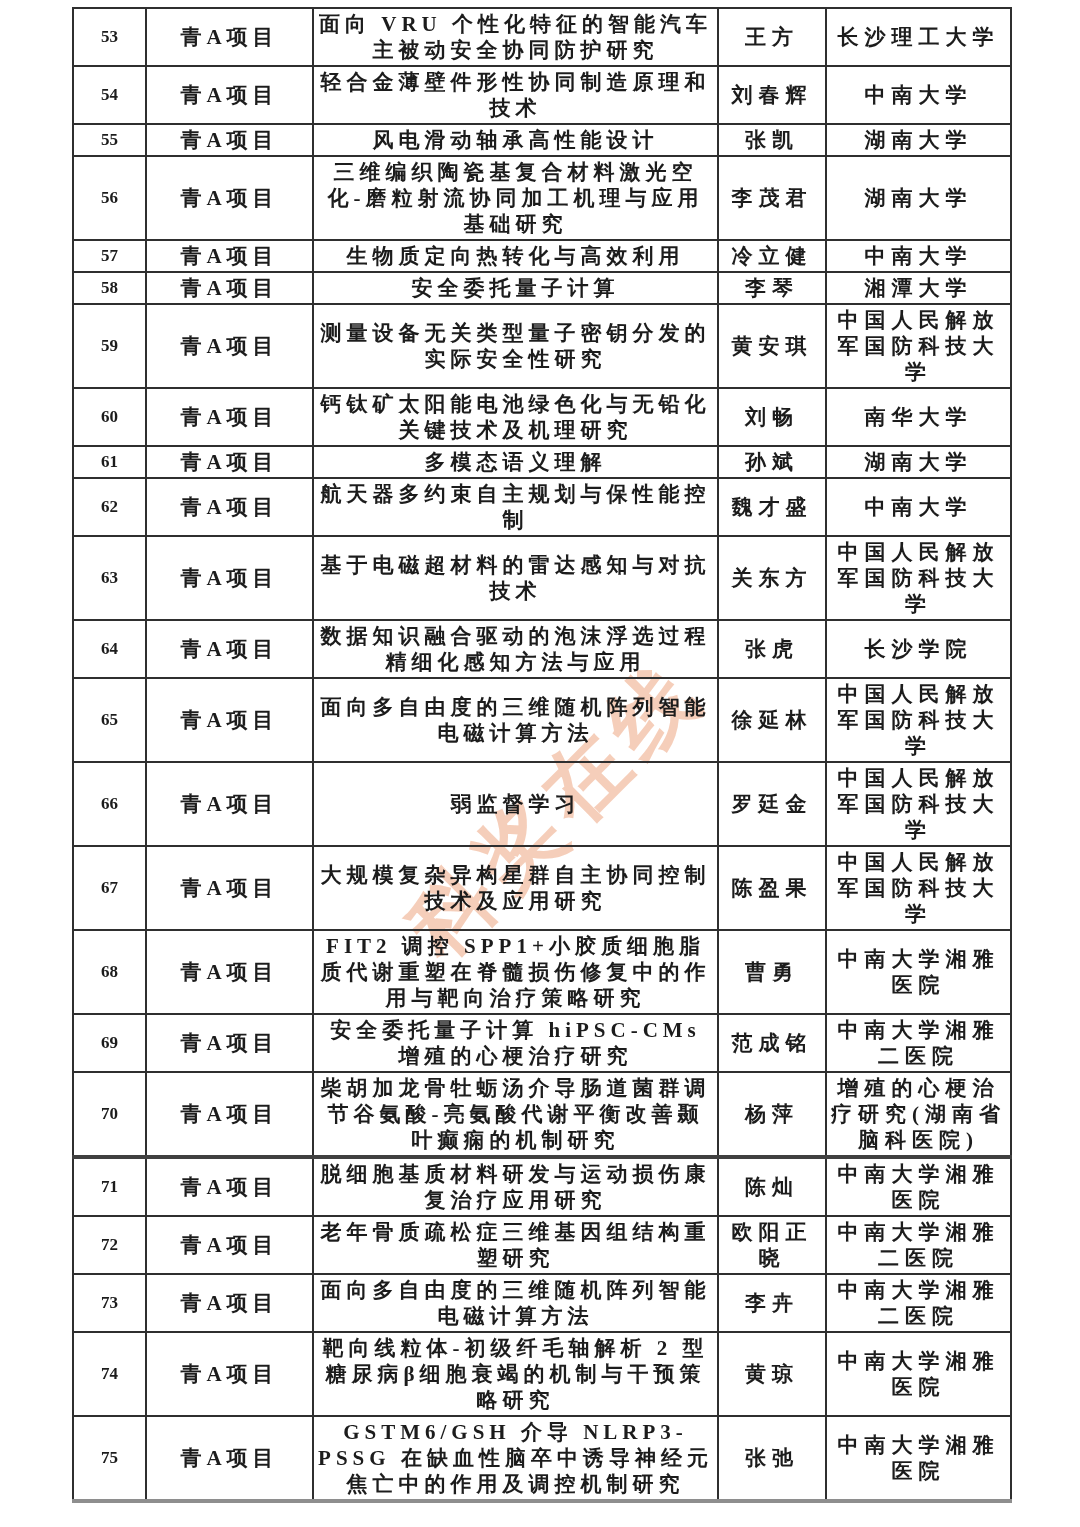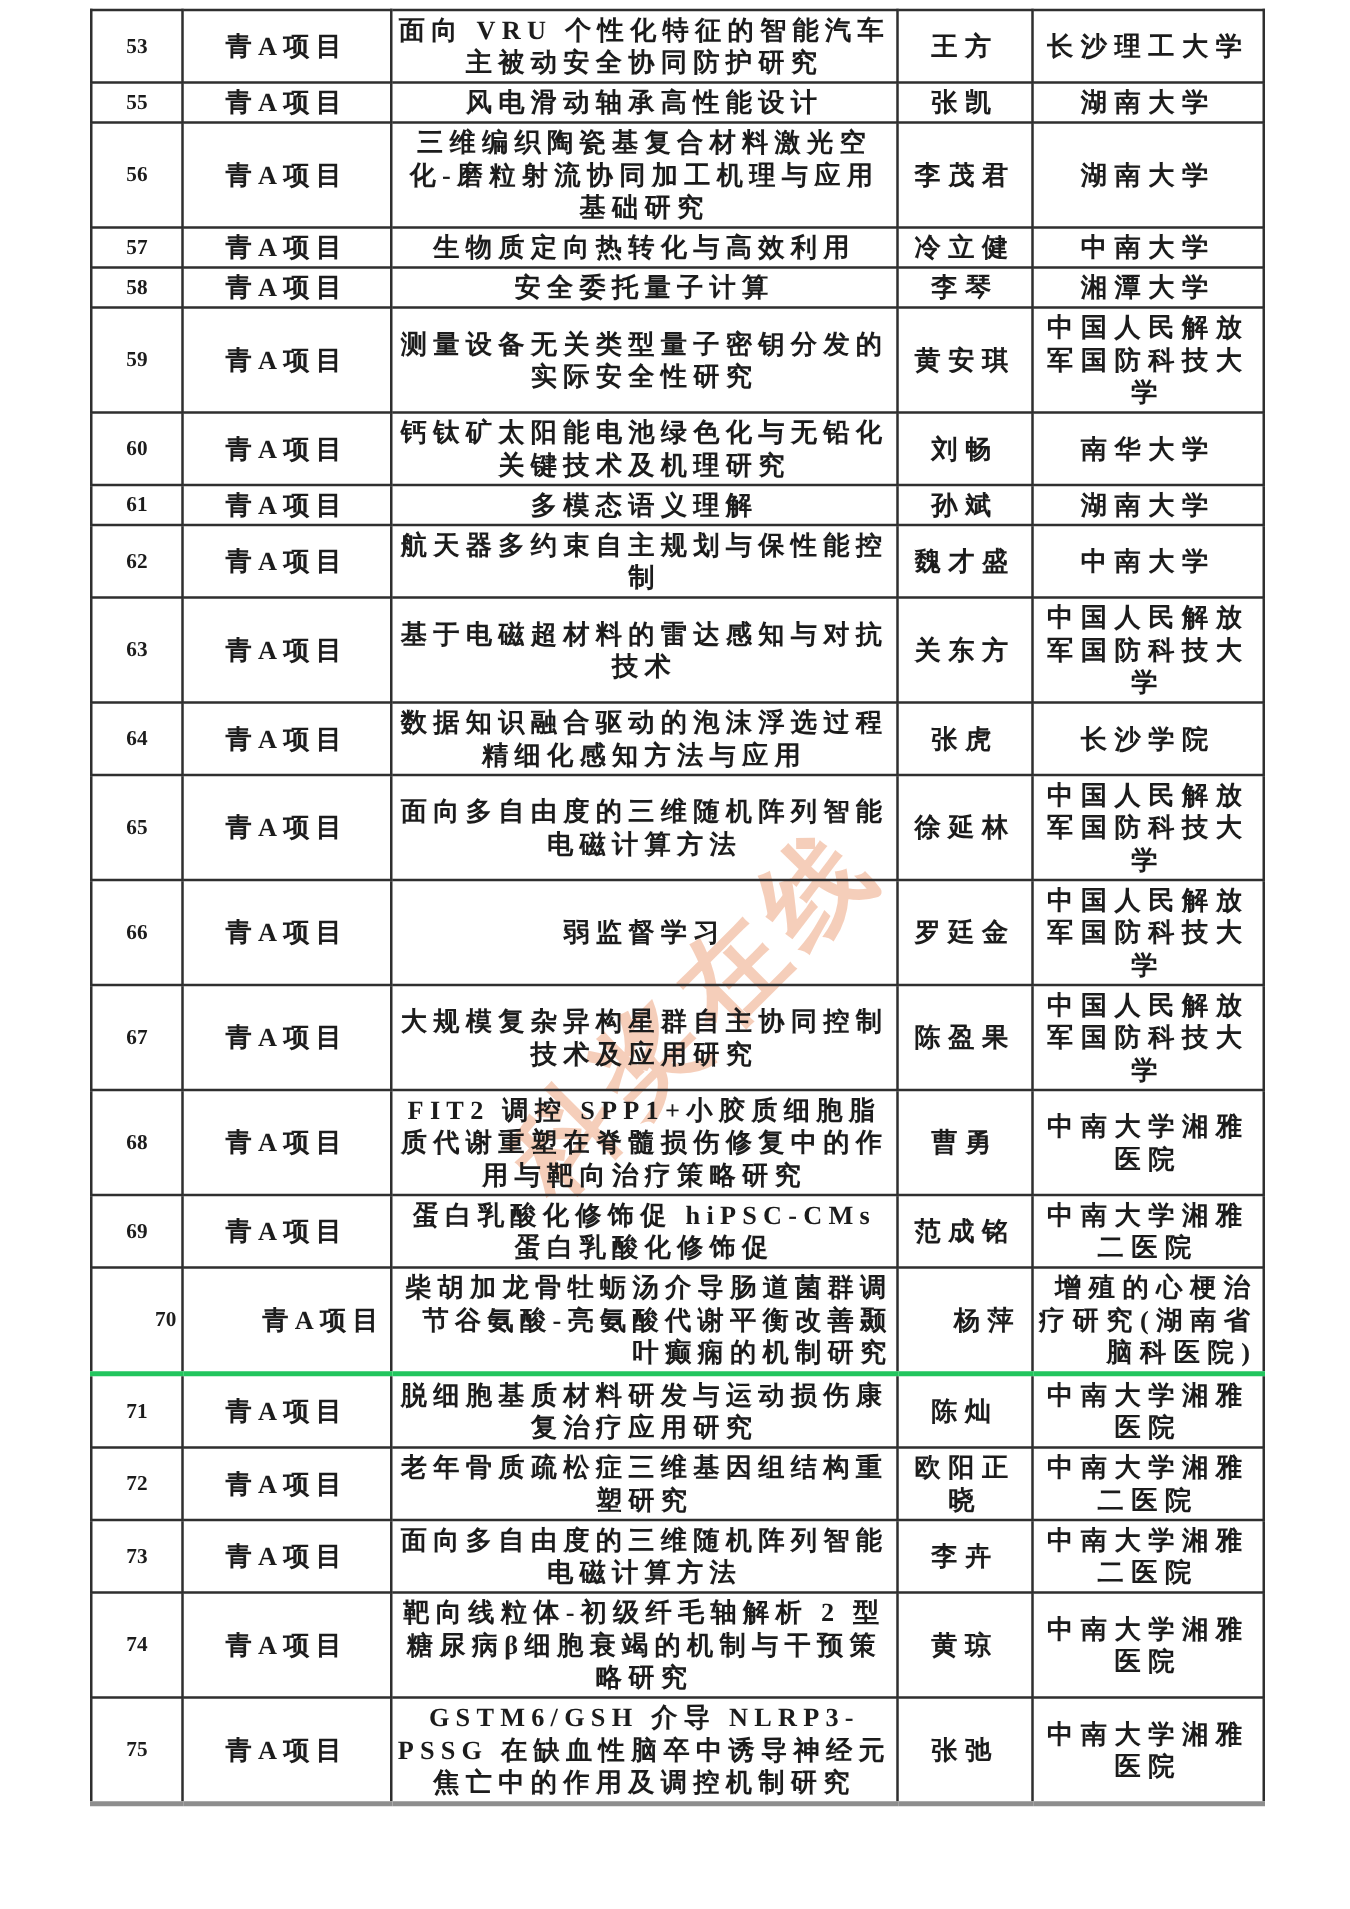--- a/index.html
+++ b/index.html
@@ -50,21 +50,21 @@
     line-height: 26px;
     padding: 2px 4px;
     word-break: break-word;
     background: transparent;
   }
   td.c-no    { font-size: 17px; letter-spacing: 0; }
   td.c-type  { letter-spacing: 5px; }
   td.c-title { letter-spacing: 5px; padding: 2px 3px; }
   td.c-name  { letter-spacing: 6px; padding: 2px 8px; word-break: break-all; }
   td.c-org   { letter-spacing: 6px; word-break: break-all; }
-  tr.heavy-bottom td { border-bottom: 4px solid #22c55e; text-align: right; }
+  tr.heavy-bottom td { border-bottom: 4px solid #404040; }
   tr:last-child td   { border-bottom: 4px solid #8e8e8e; }
 </style>
 </head>
 <body>
 
 <div class="page">
   <div class="watermark">科奖在线</div>
   <table class="projects">
     <colgroup>
       <col class="col-no">
@@ -75,20 +75,27 @@
     </colgroup>
     <tbody>
         <tr>
           <td class="c-no">53</td>
           <td class="c-type">青A项目</td>
           <td class="c-title">面向 VRU 个性化特征的智能汽车主被动安全协同防护研究</td>
           <td class="c-name">王方</td>
           <td class="c-org">长沙理工大学</td>
         </tr>
         <tr>
+          <td class="c-no">54</td>
+          <td class="c-type">青A项目</td>
+          <td class="c-title">轻合金薄壁件形性协同制造原理和技术</td>
+          <td class="c-name">刘春辉</td>
+          <td class="c-org">中南大学</td>
+        </tr>
+        <tr>
           <td class="c-no">55</td>
           <td class="c-type">青A项目</td>
           <td class="c-title">风电滑动轴承高性能设计</td>
           <td class="c-name">张凯</td>
           <td class="c-org">湖南大学</td>
         </tr>
         <tr>
           <td class="c-no">56</td>
           <td class="c-type">青A项目</td>
           <td class="c-title">三维编织陶瓷基复合材料激光空化-磨粒射流协同加工机理与应用基础研究</td>
@@ -175,21 +182,21 @@
         <tr>
           <td class="c-no">68</td>
           <td class="c-type">青A项目</td>
           <td class="c-title">FIT2 调控 SPP1+小胶质细胞脂质代谢重塑在脊髓损伤修复中的作用与靶向治疗策略研究</td>
           <td class="c-name">曹勇</td>
           <td class="c-org">中南大学湘雅医院</td>
         </tr>
         <tr>
           <td class="c-no">69</td>
           <td class="c-type">青A项目</td>
-          <td class="c-title">蛋白乳酸化修饰促 hiPSC-CMs 蛋白乳酸化修饰促</td>
+          <td class="c-title">安全委托量子计算 hiPSC-CMs 增殖的心梗治疗研究</td>
           <td class="c-name">范成铭</td>
           <td class="c-org">中南大学湘雅二医院</td>
         </tr>
         <tr class="heavy-bottom">
           <td class="c-no">70</td>
           <td class="c-type">青A项目</td>
           <td class="c-title">柴胡加龙骨牡蛎汤介导肠道菌群调节谷氨酸-亮氨酸代谢平衡改善颞叶癫痫的机制研究</td>
           <td class="c-name">杨萍</td>
           <td class="c-org">增殖的心梗治疗研究(湖南省脑科医院)</td>
         </tr>

